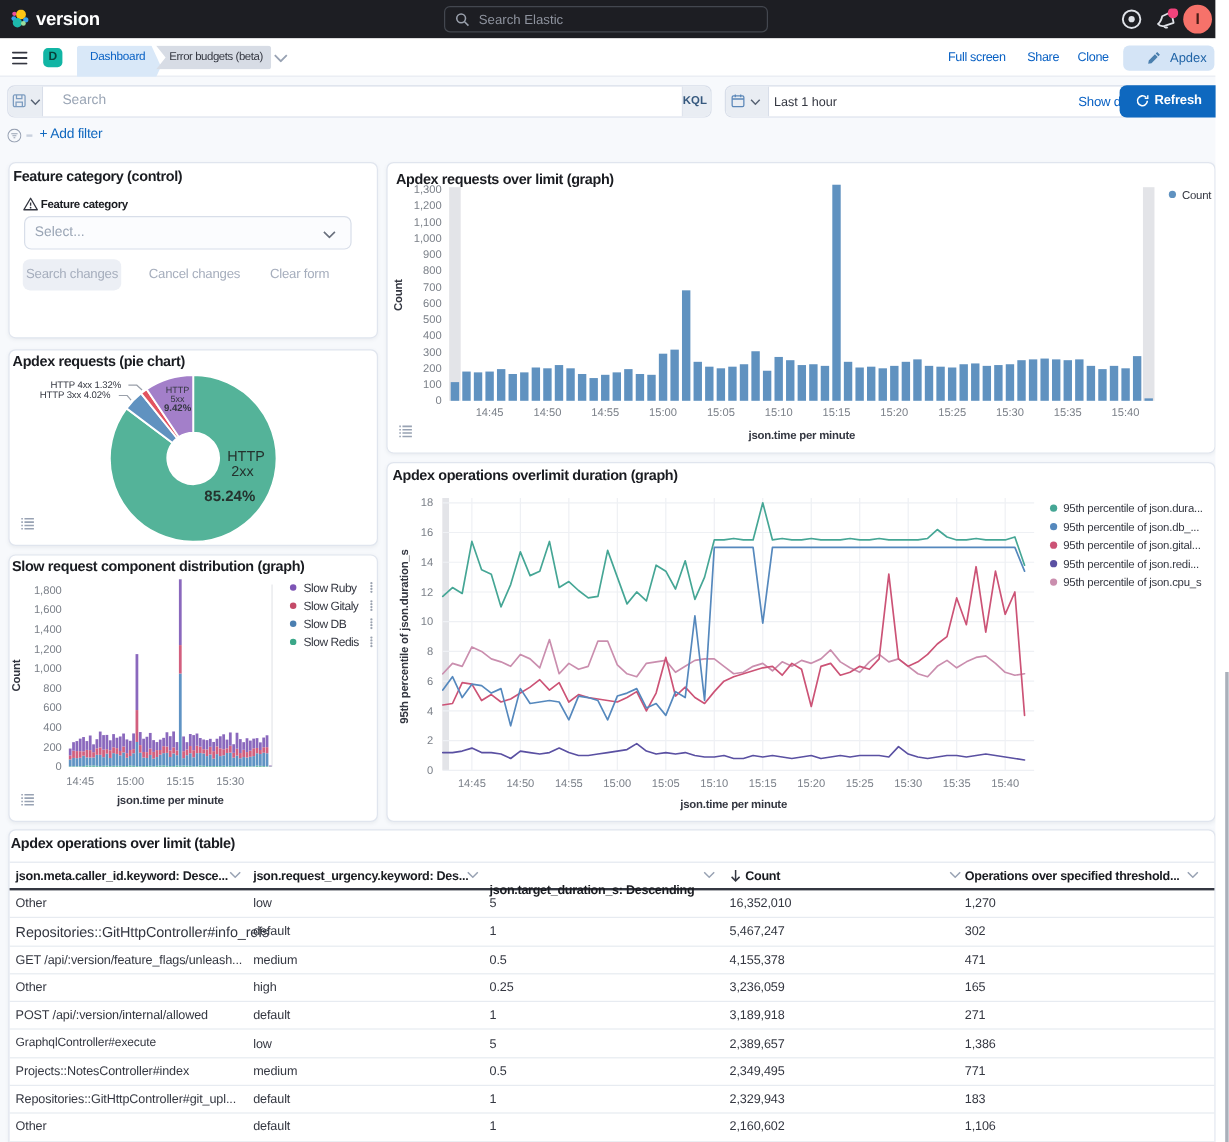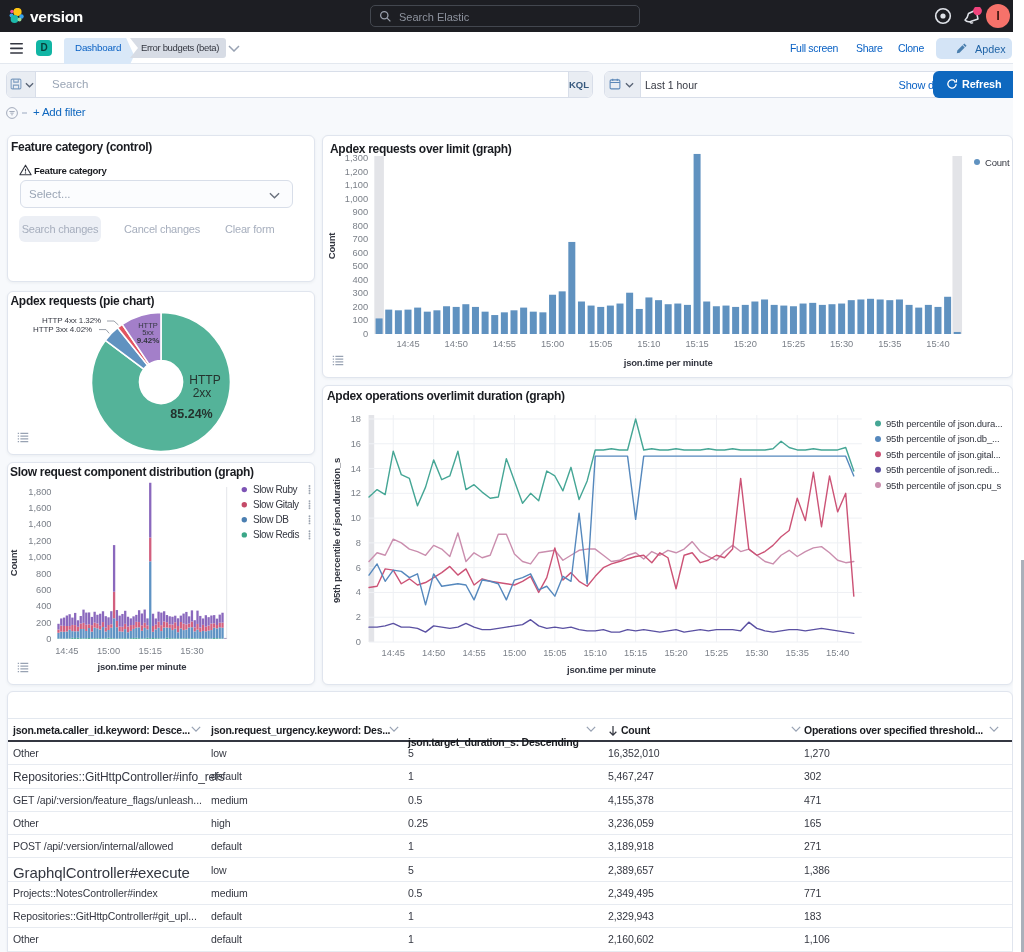--- a/index.html
+++ b/index.html
@@ -606,20 +606,21 @@
       <text x="563" y="56.4" class="leg">95th percentile of json.db_...</text>
       <circle cx="555" cy="68.3" r="3" fill="#cc5376"></circle>
       <text x="563" y="71.8" class="leg">95th percentile of json.gital...</text>
       <circle cx="555" cy="83.7" r="3" fill="#5a50a2"></circle>
       <text x="563" y="87.2" class="leg">95th percentile of json.redi...</text>
       <circle cx="555" cy="99.1" r="3" fill="#CA8EAE"></circle>
       <text x="563" y="102.6" class="leg">95th percentile of json.cpu_s</text>
     </svg>
   </div>
 <div class="panel" style="left:7px;top:691px;width:1006px;height:266px">
+    <div class="ptitle" style="padding:4px 0 0 1px">Apdex operations over limit (table)</div>
 <div class="abs" style="left:0;top:26px;width:1004px;height:24px;border-top:1px solid #e3e8ef;border-bottom:2px solid #343741">
   <div class="abs" style="left:5px;top:5px;font-size:10.5px;font-weight:700;color:#1a1c21;letter-spacing:-.25px;white-space:nowrap">json.meta.caller_id.keyword: Desce...</div>
   <div class="abs" style="left:183px;top:7px">
         <svg width="10" height="6" viewBox="0 0 12 7" fill="none" stroke="#98a2b3" stroke-width="1.5" style="display:block">
           <path d="M1 1l5 5 5-5"></path>
         </svg>
       </div>
   <div class="abs" style="left:203px;top:5px;font-size:10.5px;font-weight:700;color:#1a1c21;letter-spacing:-.25px;white-space:nowrap">json.request_urgency.keyword: Des...</div>
   <div class="abs" style="left:381px;top:7px">
         <svg width="10" height="6" viewBox="0 0 12 7" fill="none" stroke="#98a2b3" stroke-width="1.5" style="display:block">
@@ -676,21 +677,21 @@
       <div class="abs" style="left:796px;top:5px;font-size:10.5px;color:#343741;letter-spacing:-.1px;white-space:nowrap">165</div>
     </div>
     <div class="abs" style="left:0;top:143.2px;width:1004px;height:23.3px;border-bottom:1px solid #e7ebf1">
       <div class="abs" style="left:5px;top:5px;font-size:10.5px;color:#343741;letter-spacing:-.1px;white-space:nowrap">POST /api/:version/internal/allowed</div>
       <div class="abs" style="left:203px;top:5px;font-size:10.5px;color:#343741;letter-spacing:-.1px;white-space:nowrap">default</div>
       <div class="abs" style="left:400px;top:5px;font-size:10.5px;color:#343741;letter-spacing:-.1px;white-space:nowrap">1</div>
       <div class="abs" style="left:600px;top:5px;font-size:10.5px;color:#343741;letter-spacing:-.1px;white-space:nowrap">3,189,918</div>
       <div class="abs" style="left:796px;top:5px;font-size:10.5px;color:#343741;letter-spacing:-.1px;white-space:nowrap">271</div>
     </div>
     <div class="abs" style="left:0;top:166.5px;width:1004px;height:23.3px;border-bottom:1px solid #e7ebf1">
-      <div class="abs" style="left:5px;top:5px;font-size:15px;color:#343741;letter-spacing:-.1px;white-space:nowrap">GraphqlController#execute</div>
+      <div class="abs" style="left:5px;top:5px;font-size:10px;color:#343741;letter-spacing:-.1px;white-space:nowrap">GraphqlController#execute</div>
       <div class="abs" style="left:203px;top:5px;font-size:10.5px;color:#343741;letter-spacing:-.1px;white-space:nowrap">low</div>
       <div class="abs" style="left:400px;top:5px;font-size:10.5px;color:#343741;letter-spacing:-.1px;white-space:nowrap">5</div>
       <div class="abs" style="left:600px;top:5px;font-size:10.5px;color:#343741;letter-spacing:-.1px;white-space:nowrap">2,389,657</div>
       <div class="abs" style="left:796px;top:5px;font-size:10.5px;color:#343741;letter-spacing:-.1px;white-space:nowrap">1,386</div>
     </div>
     <div class="abs" style="left:0;top:189.8px;width:1004px;height:23.3px;border-bottom:1px solid #e7ebf1">
       <div class="abs" style="left:5px;top:5px;font-size:10.5px;color:#343741;letter-spacing:-.1px;white-space:nowrap">Projects::NotesController#index</div>
       <div class="abs" style="left:203px;top:5px;font-size:10.5px;color:#343741;letter-spacing:-.1px;white-space:nowrap">medium</div>
       <div class="abs" style="left:400px;top:5px;font-size:10.5px;color:#343741;letter-spacing:-.1px;white-space:nowrap">0.5</div>
       <div class="abs" style="left:600px;top:5px;font-size:10.5px;color:#343741;letter-spacing:-.1px;white-space:nowrap">2,349,495</div>

